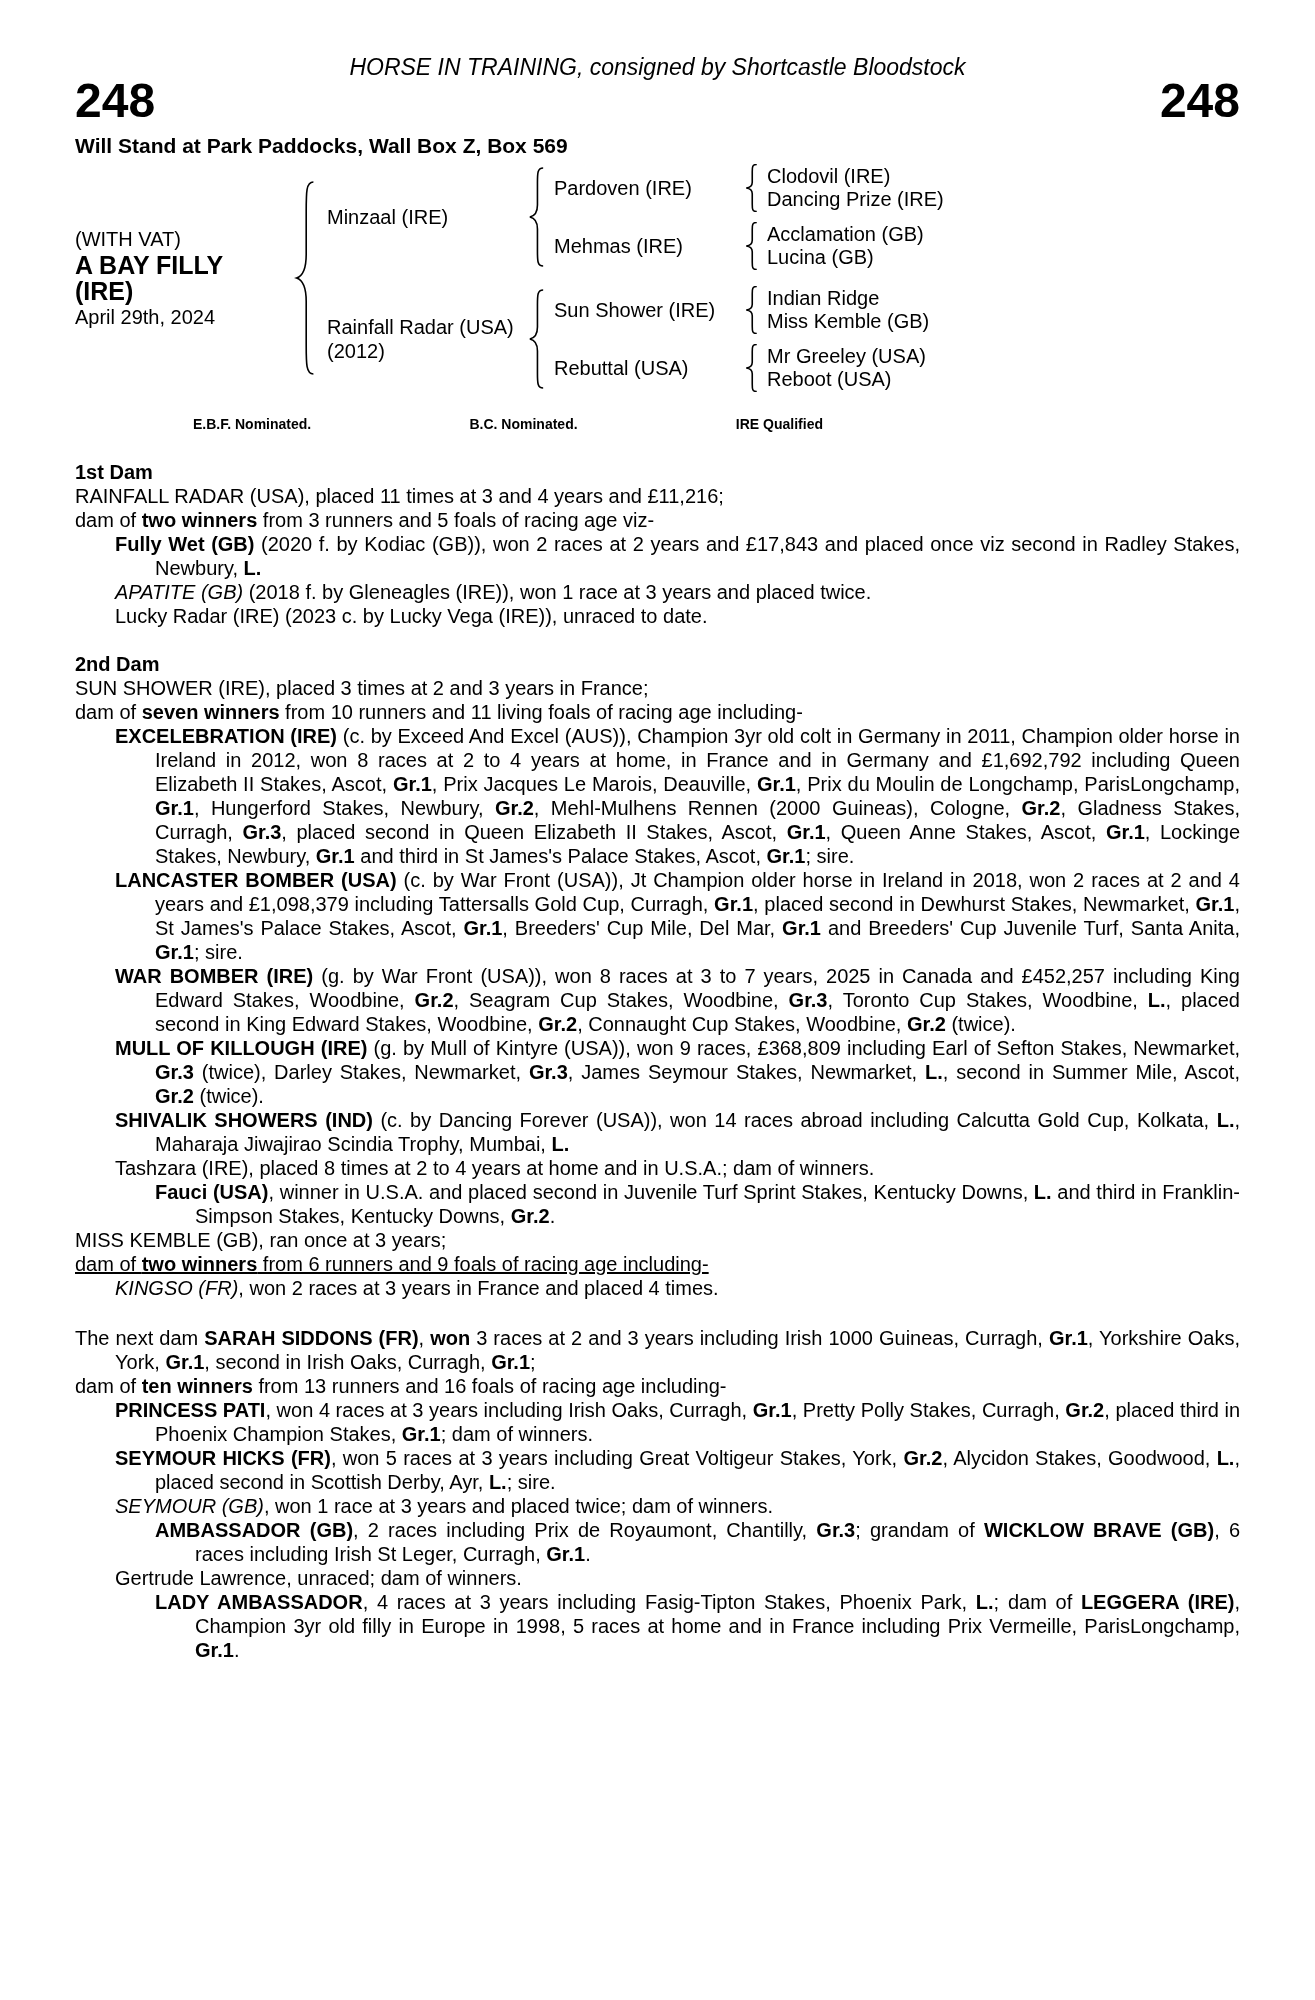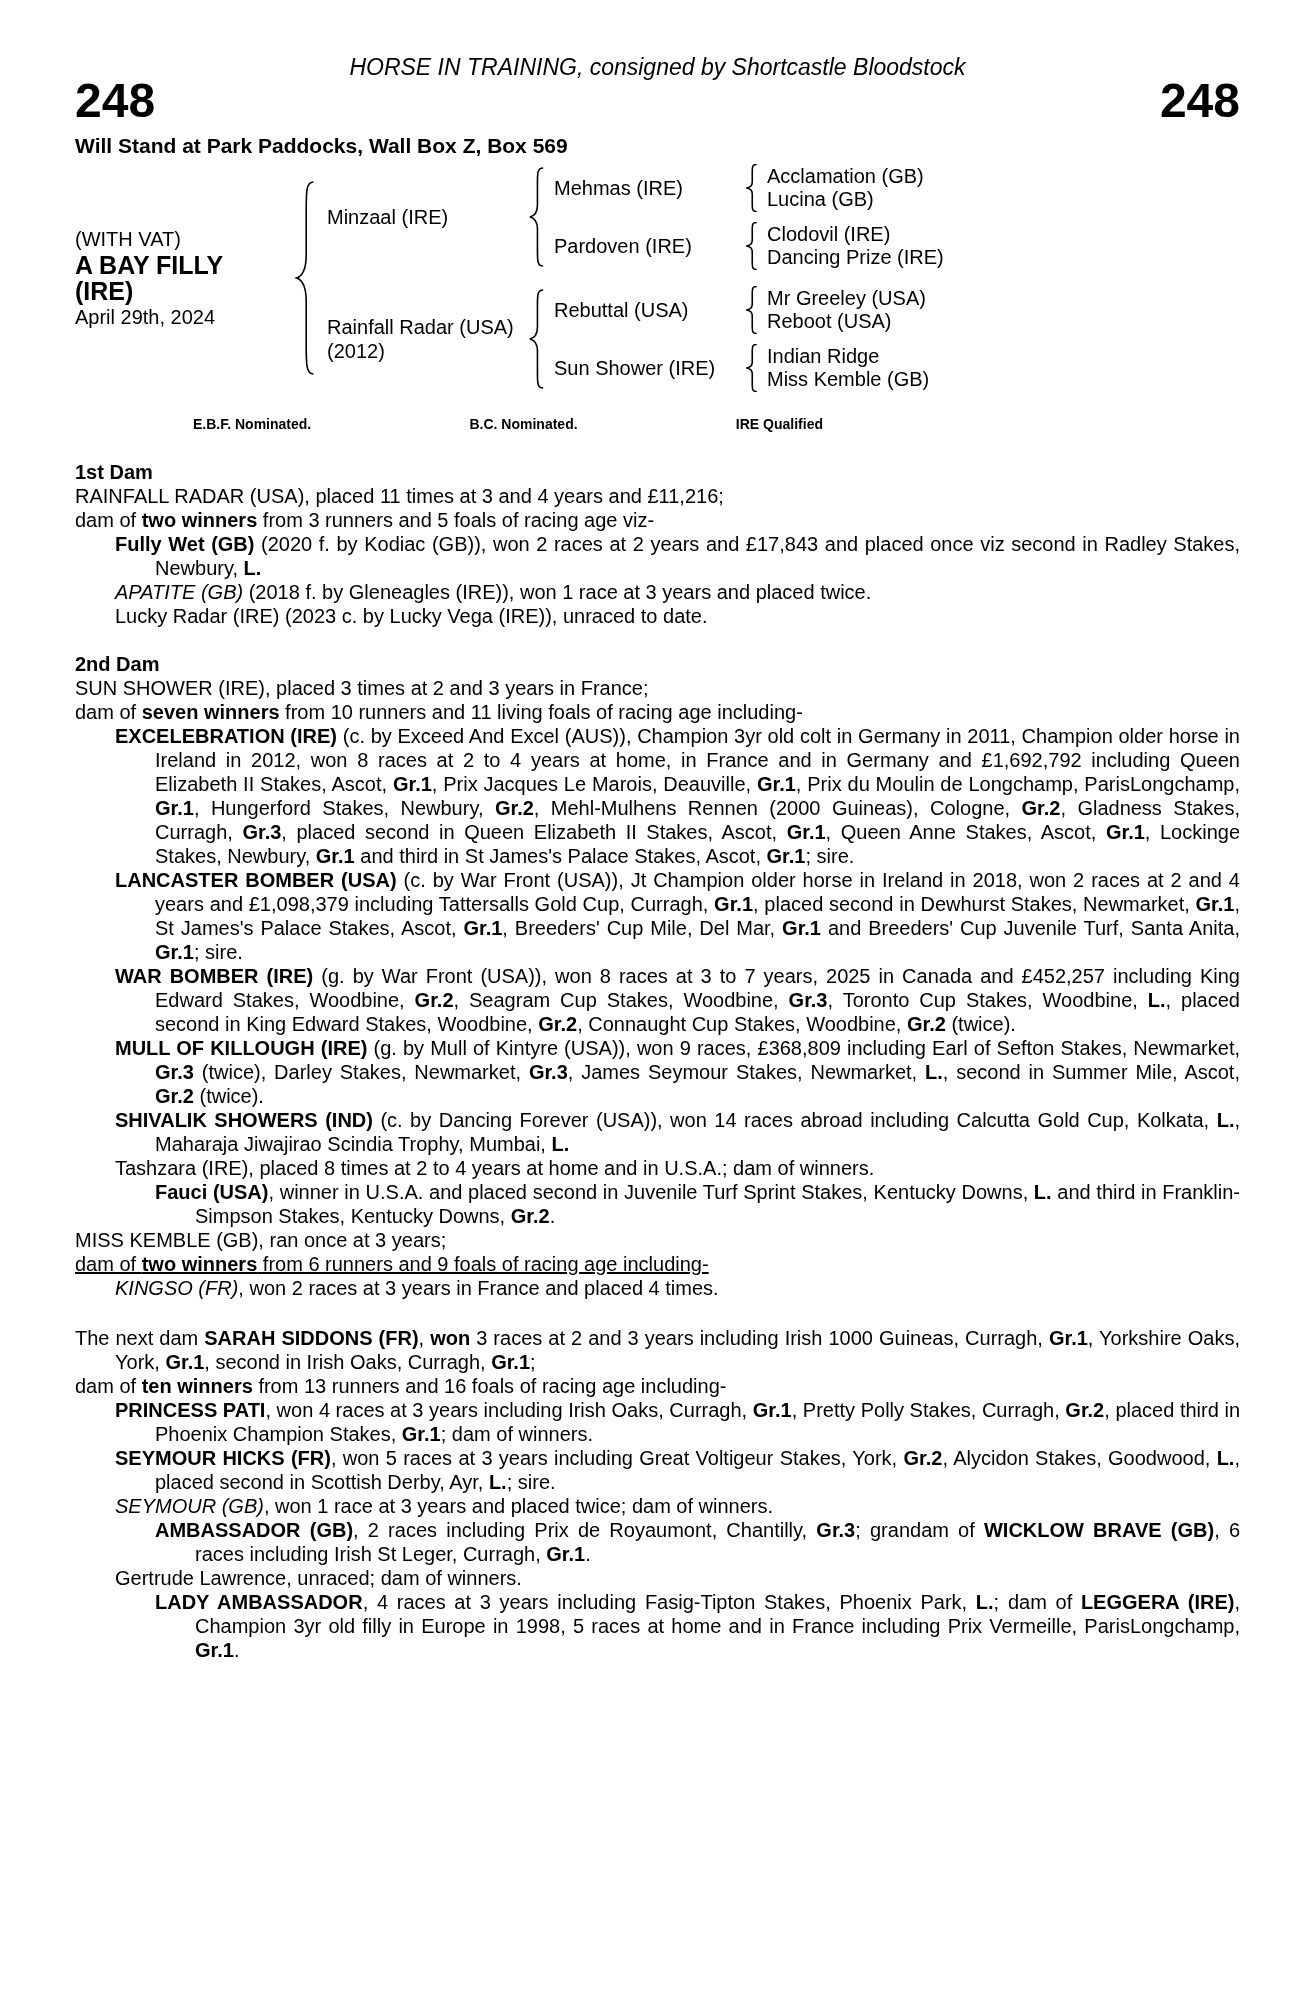--- a/index.html
+++ b/index.html
@@ -91,69 +91,69 @@
 
     <div class="gen1col">
 
       <div class="gen1cell">
         <div class="gen1name">Minzaal (IRE)</div>
         <svg class="brace brace-md" viewBox="0 0 20 100" preserveAspectRatio="none" aria-hidden="true">
             <path d="M17 1 C11 1 11 6 11 16 L11 38 C11 46 8 49 3 50 C8 51 11 54 11 62 L11 84 C11 94 11 99 17 99" fill="none" stroke="#000" stroke-width="1.6" vector-effect="non-scaling-stroke"></path>
           </svg>
         <div class="gen2col">
           <div class="gen2cell">
+            <div class="gen2name">Pardoven (IRE)</div>
+            <svg class="brace brace-sm" viewBox="0 0 20 100" preserveAspectRatio="none" aria-hidden="true">
+                <path d="M17 1 C11 1 11 6 11 16 L11 38 C11 46 8 49 3 50 C8 51 11 54 11 62 L11 84 C11 94 11 99 17 99" fill="none" stroke="#000" stroke-width="1.6" vector-effect="non-scaling-stroke"></path>
+              </svg>
+            <div class="gen3col">
+              <div class="gen3name">Clodovil (IRE)</div>
+              <div class="gen3name">Dancing Prize (IRE)</div>
+            </div>
+          </div>
+          <div class="gen2cell">
             <div class="gen2name">Mehmas (IRE)</div>
             <svg class="brace brace-sm" viewBox="0 0 20 100" preserveAspectRatio="none" aria-hidden="true">
                 <path d="M17 1 C11 1 11 6 11 16 L11 38 C11 46 8 49 3 50 C8 51 11 54 11 62 L11 84 C11 94 11 99 17 99" fill="none" stroke="#000" stroke-width="1.6" vector-effect="non-scaling-stroke"></path>
               </svg>
             <div class="gen3col">
               <div class="gen3name">Acclamation (GB)</div>
               <div class="gen3name">Lucina (GB)</div>
-            </div>
-          </div>
-          <div class="gen2cell">
-            <div class="gen2name">Pardoven (IRE)</div>
-            <svg class="brace brace-sm" viewBox="0 0 20 100" preserveAspectRatio="none" aria-hidden="true">
-                <path d="M17 1 C11 1 11 6 11 16 L11 38 C11 46 8 49 3 50 C8 51 11 54 11 62 L11 84 C11 94 11 99 17 99" fill="none" stroke="#000" stroke-width="1.6" vector-effect="non-scaling-stroke"></path>
-              </svg>
-            <div class="gen3col">
-              <div class="gen3name">Clodovil (IRE)</div>
-              <div class="gen3name">Dancing Prize (IRE)</div>
             </div>
           </div>
         </div>
       </div>
 
       <div class="gen1cell">
         <div class="gen1name">
           <div>Rainfall Radar (USA)</div>
           <div>(2012)</div>
         </div>
         <svg class="brace brace-md" viewBox="0 0 20 100" preserveAspectRatio="none" aria-hidden="true">
             <path d="M17 1 C11 1 11 6 11 16 L11 38 C11 46 8 49 3 50 C8 51 11 54 11 62 L11 84 C11 94 11 99 17 99" fill="none" stroke="#000" stroke-width="1.6" vector-effect="non-scaling-stroke"></path>
           </svg>
         <div class="gen2col">
           <div class="gen2cell">
+            <div class="gen2name">Sun Shower (IRE)</div>
+            <svg class="brace brace-sm" viewBox="0 0 20 100" preserveAspectRatio="none" aria-hidden="true">
+                <path d="M17 1 C11 1 11 6 11 16 L11 38 C11 46 8 49 3 50 C8 51 11 54 11 62 L11 84 C11 94 11 99 17 99" fill="none" stroke="#000" stroke-width="1.6" vector-effect="non-scaling-stroke"></path>
+              </svg>
+            <div class="gen3col">
+              <div class="gen3name">Indian Ridge</div>
+              <div class="gen3name">Miss Kemble (GB)</div>
+            </div>
+          </div>
+          <div class="gen2cell">
             <div class="gen2name">Rebuttal (USA)</div>
             <svg class="brace brace-sm" viewBox="0 0 20 100" preserveAspectRatio="none" aria-hidden="true">
                 <path d="M17 1 C11 1 11 6 11 16 L11 38 C11 46 8 49 3 50 C8 51 11 54 11 62 L11 84 C11 94 11 99 17 99" fill="none" stroke="#000" stroke-width="1.6" vector-effect="non-scaling-stroke"></path>
               </svg>
             <div class="gen3col">
               <div class="gen3name">Mr Greeley (USA)</div>
               <div class="gen3name">Reboot (USA)</div>
-            </div>
-          </div>
-          <div class="gen2cell">
-            <div class="gen2name">Sun Shower (IRE)</div>
-            <svg class="brace brace-sm" viewBox="0 0 20 100" preserveAspectRatio="none" aria-hidden="true">
-                <path d="M17 1 C11 1 11 6 11 16 L11 38 C11 46 8 49 3 50 C8 51 11 54 11 62 L11 84 C11 94 11 99 17 99" fill="none" stroke="#000" stroke-width="1.6" vector-effect="non-scaling-stroke"></path>
-              </svg>
-            <div class="gen3col">
-              <div class="gen3name">Indian Ridge</div>
-              <div class="gen3name">Miss Kemble (GB)</div>
             </div>
           </div>
         </div>
       </div>
 
     </div>
   </div>
 
   <div class="nominations">
       <span>E.B.F. Nominated.</span>

